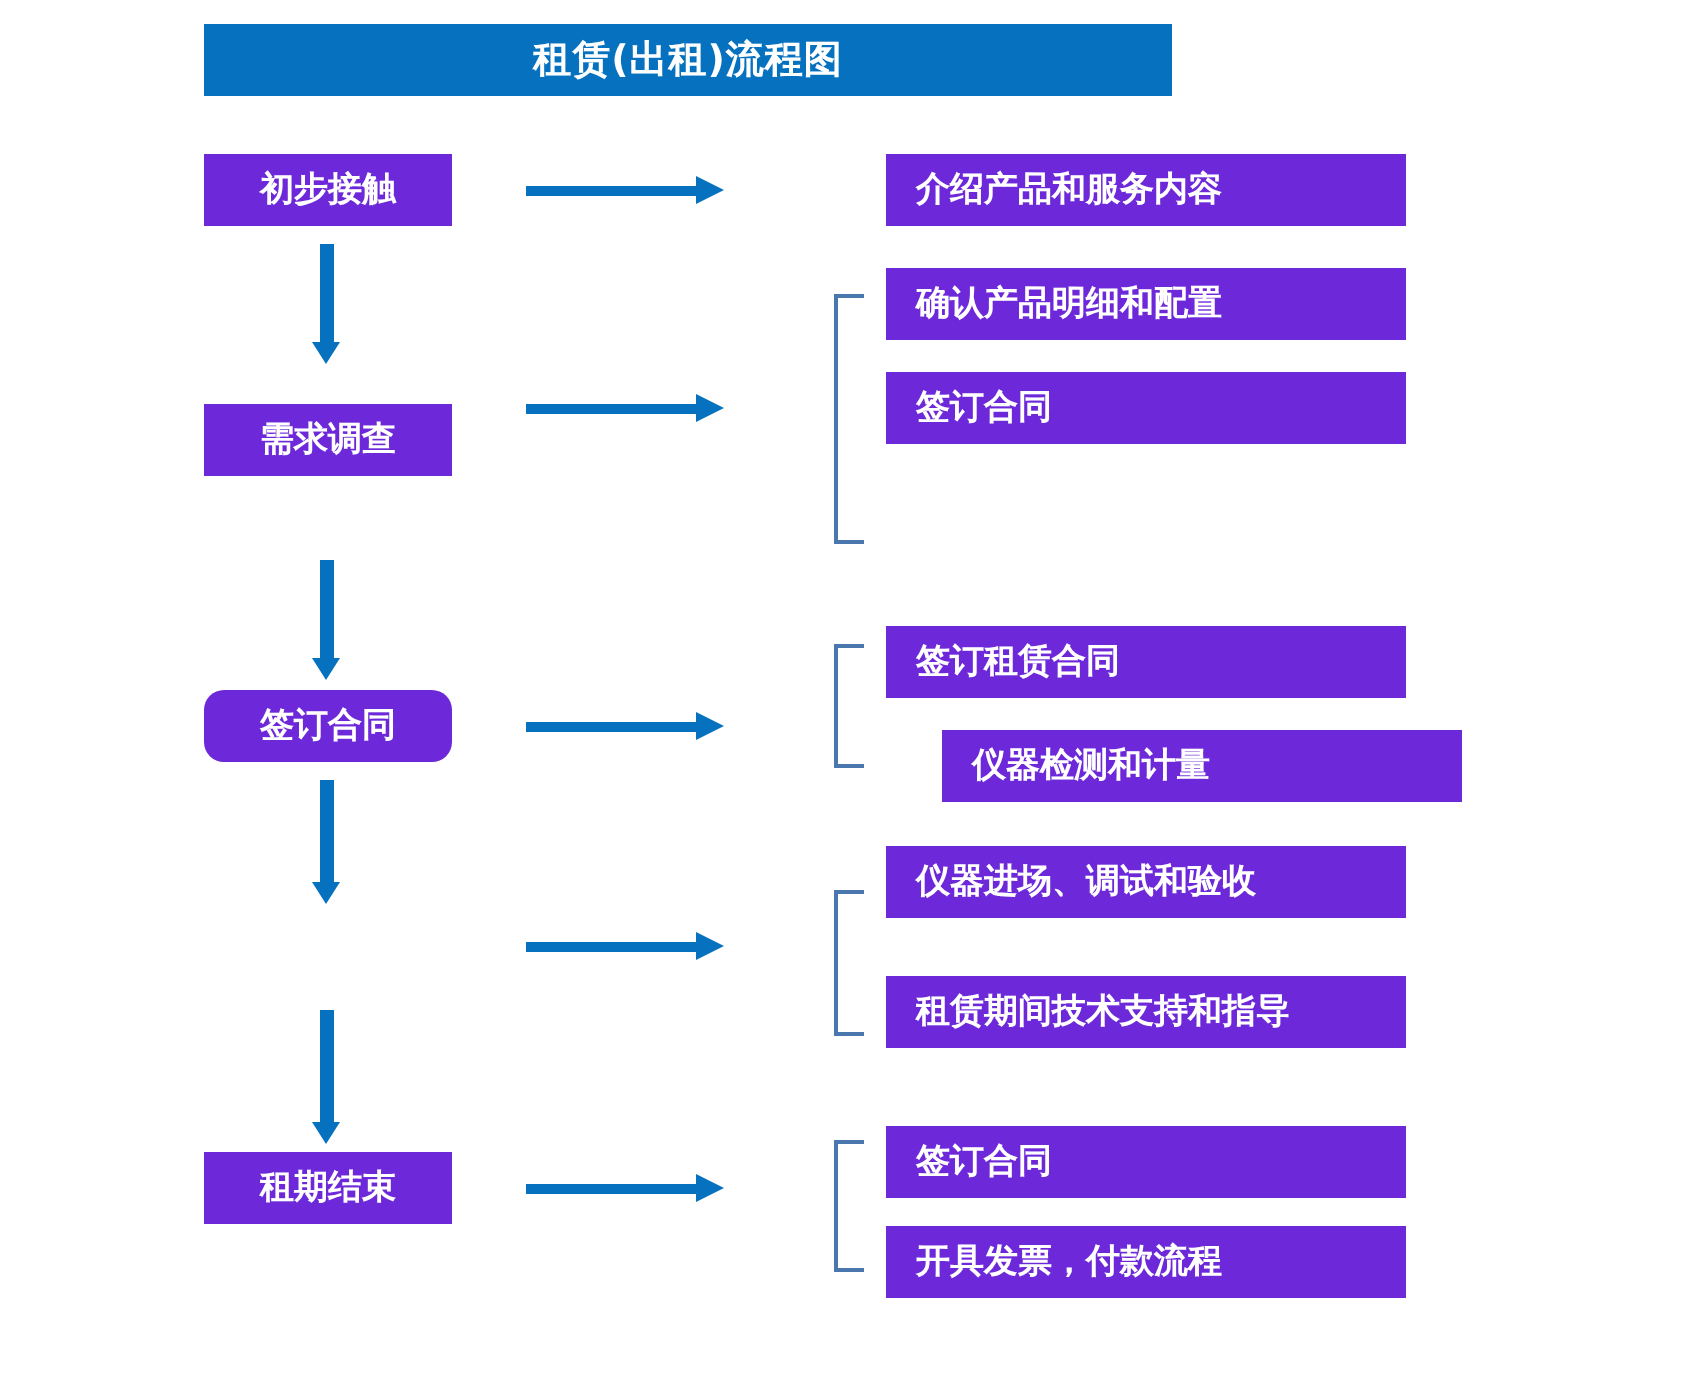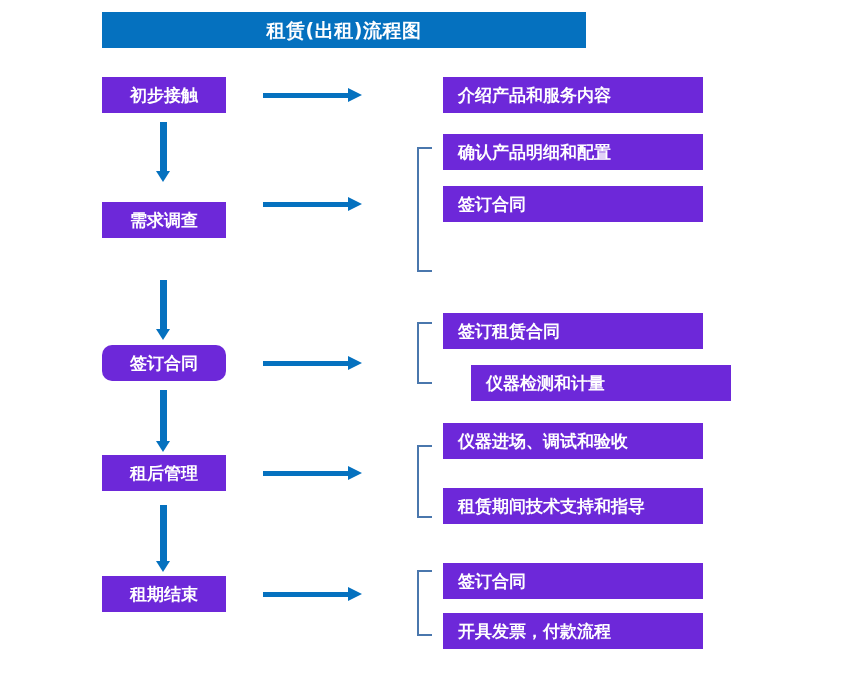--- a/index.html
+++ b/index.html
@@ -111,23 +111,20 @@
 
   <div class="node stage" style="top:77px;">
     <span class="node-text">初步接触</span>
   </div>
   <div class="node stage" style="top:202px;">
     <span class="node-text">需求调查</span>
   </div>
   <div class="node stage" style="top:345px;border-radius:10px;">
     <span class="node-text">签订合同</span>
   </div>
-  <div class="node stage" style="top:455px;">
-    <span class="node-text">租后管理</span>
-  </div>
   <div class="node stage" style="top:576px;">
     <span class="node-text">租期结束</span>
   </div>
 
   <div class="v-arrow" style="top:122px;height:60px;">
     <div class="shaft" style="height:49px;"></div>
     <div class="head"></div>
   </div>
   <div class="v-arrow" style="top:280px;height:60px;">
     <div class="shaft" style="height:49px;"></div>

